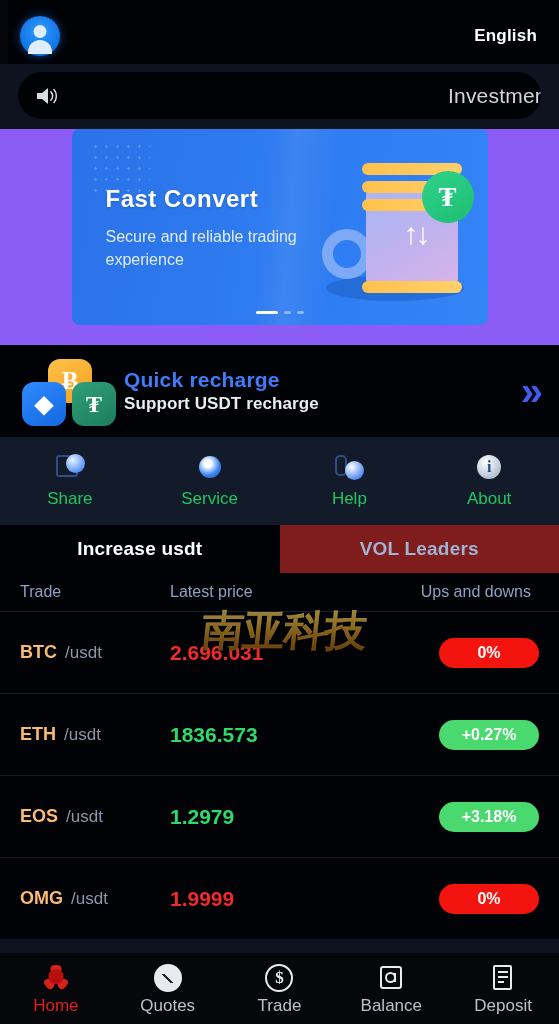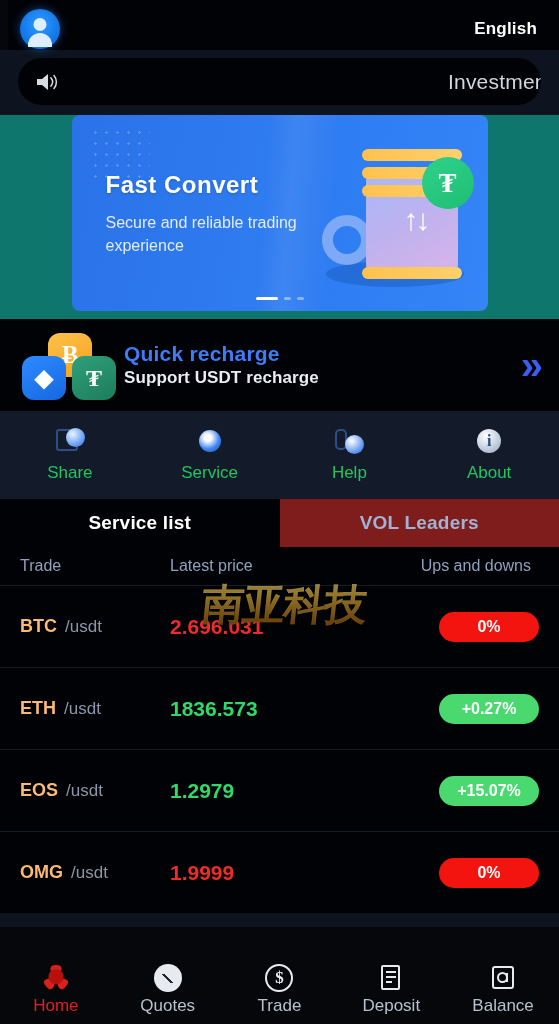--- a/index.html
+++ b/index.html
@@ -6,21 +6,21 @@
   html, body {
     width:559px; height:1024px;
     background:#05070c;
     font-family:"Liberation Sans", sans-serif;
     overflow:hidden;
   }
   .phone { position:relative; width:559px; height:1024px; background:#05070c; overflow:hidden; }
 
   
   .topbar{
-    height:50px; background:#000206; display:flex; align-items:center;
+    height:64px; background:#000206; display:flex; align-items:center;
     justify-content:space-between; padding:7px 22px 0 12px;margin-left:8px;
   }
   .avatar{
     width:40px;height:40px;border-radius:50%;
     background:radial-gradient(circle at 50% 38%, #2f9bff 0%, #1277e8 62%, #0a63cc 100%);
     position:relative; flex:none; box-shadow:0 0 10px rgba(25,120,230,.55);
   }
   .avatar::before{content:"";position:absolute;left:50%;top:9px;transform:translateX(-50%);
     width:13px;height:13px;border-radius:50%;background:#dfeeff;}
   .avatar::after{content:"";position:absolute;left:50%;top:24px;transform:translateX(-50%);
@@ -33,21 +33,21 @@
     margin:0 18px; height:47px; background:#000206; border-radius:24px;
     display:flex; align-items:center; padding:0 16px; position:relative; overflow:hidden;
   }
   .spk{ width:26px;height:22px; flex:none; position:relative; }
   .notice-text{
     position:absolute; left:430px; white-space:nowrap;
     color:#d2d7de; font-size:21px; letter-spacing:.2px;
   }
 
   
-  .bannerzone{ background:#0f766e; padding:0 0 8px 0; }
+  .bannerzone{ background:#8b5cf6; padding:0 0 20px 0; }
   .banner{
     margin:0 auto; width:416px; height:196px; border-radius:8px; position:relative;
     overflow:hidden;
     background:linear-gradient(100deg,#2a72e8 0%,#2f7bf0 45%,#2f7ef3 70%,#3585f7 100%);
   }
   .banner .sheen{position:absolute;inset:0;
     background:linear-gradient(95deg,rgba(255,255,255,0) 46%,rgba(255,255,255,.07) 52%,rgba(255,255,255,0) 62%);}
   .bdots{position:absolute;left:18px;top:12px;width:60px;height:54px;opacity:.30;
     background-image:radial-gradient(#cfe2ff 1.3px, transparent 1.4px);
     background-size:11px 11px;}
@@ -265,21 +265,21 @@
     </div>
     <div class="mitem">
       <div class="micon">
         <span class="ic-info">i</span>
       </div>
       <div class="mlabel">About</div>
     </div>
   </div>
 
   <div class="tabs">
-    <div class="tab active">Service list</div>
+    <div class="tab active">Increase usdt</div>
     <div class="tab idle">VOL Leaders</div>
   </div>
 
   <div class="listwrap">
     <div class="lhead">
       <div class="c-name">Trade</div>
       <div class="c-price">Latest price</div>
       <div class="c-chg">Ups and downs</div>
     </div>
 
@@ -304,21 +304,21 @@
       <div class="badge up">+0.27%</div>
     </div>
 
     <div class="row">
       <div class="c-name">
         <span class="sym">EOS</span><span class="pair">/usdt</span>
       </div>
       <div class="c-price">
         <span class="price up">1.2979</span>
       </div>
-      <div class="badge up">+15.07%</div>
+      <div class="badge up">+3.18%</div>
     </div>
 
     <div class="row">
       <div class="c-name">
         <span class="sym">OMG</span><span class="pair">/usdt</span>
       </div>
       <div class="c-price">
         <span class="price down">1.9999</span>
       </div>
       <div class="badge down">0%</div>
@@ -339,32 +339,32 @@
         <span class="n-circ"></span>
           <span class="n-chart"></span>
       </div>
       <div class="nlabel">Quotes</div>
     </div>
     <div class="nitem">
       <div class="nicon">
           <span class="n-dollar">$</span>
         </div>
       <div class="nlabel">Trade</div>
+    </div>
+    <div class="nitem">
+      <div class="nicon">
+          <span class="n-safe"></span>
+        </div>
+      <div class="nlabel">Balance</div>
     </div>
     <div class="nitem">
       <div class="nicon">
         <span class="n-doc">
             <i></i>
             <i></i>
             <i></i>
           </span>
       </div>
       <div class="nlabel">Deposit</div>
     </div>
-    <div class="nitem">
-      <div class="nicon">
-          <span class="n-safe"></span>
-        </div>
-      <div class="nlabel">Balance</div>
-    </div>
   </div>
 
 </div>
 
 </body></html>

